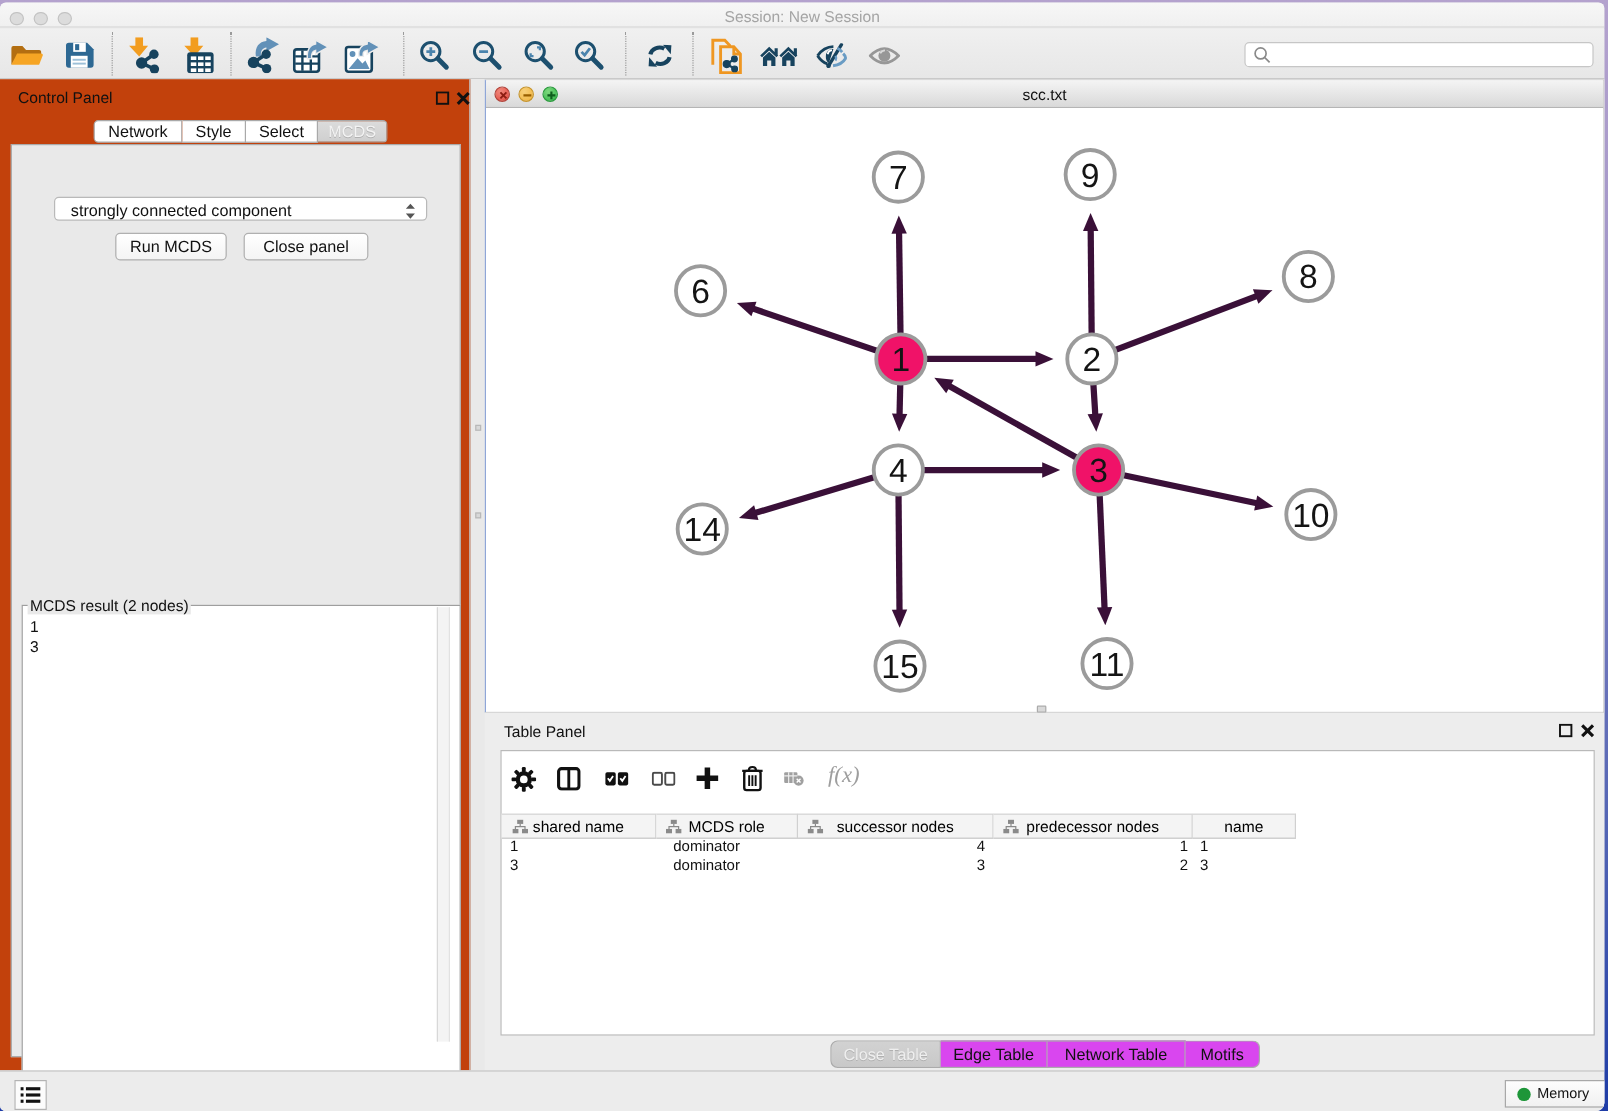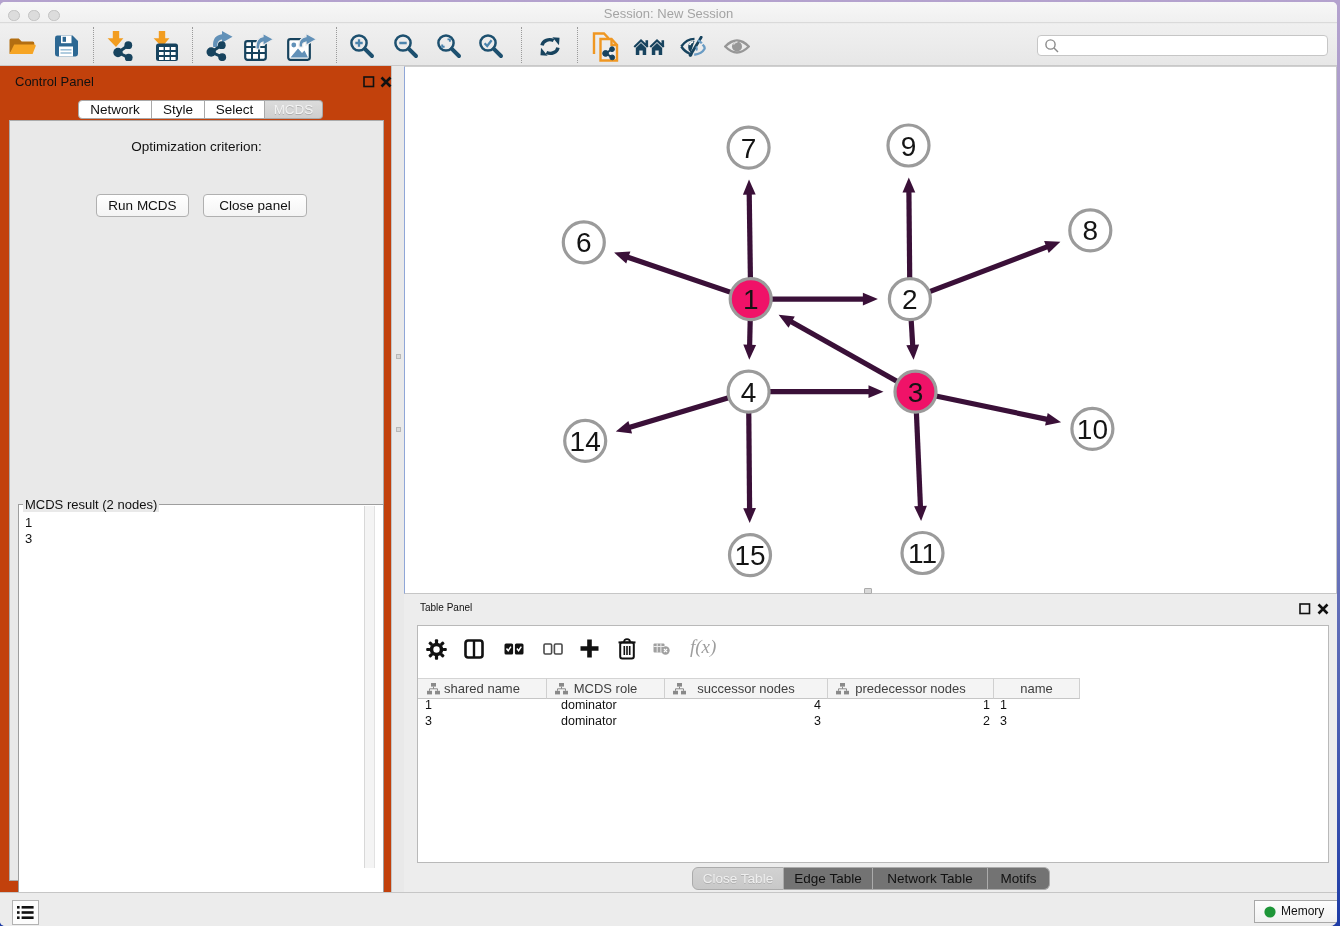--- a/index.html
+++ b/index.html
@@ -33,25 +33,25 @@
 
 #divider{position:absolute;left:393px;top:0;width:11px;height:826px;background:#e9e9e9}
 
 #scc{position:absolute;left:404px;top:0;width:933px;height:528px;border:1px solid #c6c6c6;border-left-color:#8fa6d7;border-top-color:#d0d0d0;background:#fff}
 #scctb{position:absolute;left:0;top:0;width:100%;height:23px;background:linear-gradient(#f4f4f4,#d9d9d9);border-bottom:1px solid #b5b5b5}
 #scctitle{position:absolute;left:0;top:0;width:100%;height:23px;line-height:24px;text-align:center;font-size:13px;color:#111}
 .mac{position:absolute;top:5px;width:13px;height:13px;border-radius:50%}
 #canvas{position:absolute;left:0;top:24px;width:931px;height:502px;background:#fff}
 
 #tp{position:absolute;left:404px;top:528px;width:933px;height:298px;background:#ededed}
-#tptitle{position:absolute;left:16px;top:8px;font-size:10px;color:#111}
+#tptitle{position:absolute;left:16px;top:8px;font-size:13px;color:#111}
 #tbox{position:absolute;left:13px;top:31px;width:912px;height:238px;border:1px solid #b9b9b9;background:#fff}
-.th{position:absolute;top:52px;height:21px;background:#f4f4f4;border-top:1px solid #d4d4d4;border-bottom:1px solid #c6c6c6;border-right:1px solid #d0d0d0;font-size:13px;color:#404040;text-align:center;line-height:20px}
+.th{position:absolute;top:52px;height:21px;background:#f4f4f4;border-top:1px solid #d4d4d4;border-bottom:1px solid #c6c6c6;border-right:1px solid #d0d0d0;font-size:13px;color:#000000;text-align:center;line-height:20px}
 .td{position:absolute;height:16px;font-size:12.5px;color:#111;line-height:16px}
-.btab{border:1px solid #ababab;border-left:none;background:#737373;text-align:center;line-height:21px;height:23px;font-size:13.5px;color:#111}
+.btab{border:1px solid #ababab;border-left:none;background:#d946ef;text-align:center;line-height:21px;height:23px;font-size:13.5px;color:#111}
 
 #status{position:absolute;left:0;top:890px;width:1337px;height:34px;background:#ececec;border-top:1px solid #c6c6c6}
 #membtn{position:absolute;left:1254px;top:7px;width:94px;height:23px;background:linear-gradient(#fdfdfd,#f1f1f1);border:1px solid #a8a8a8;color:#111;line-height:21px;text-align:left;padding-left:26px;font-size:12px}
 #listbtn{position:absolute;left:12px;top:7px;width:27px;height:25px;background:#fcfcfc;border:1px solid #b3b3b3}
 </style></head><body>
 <div id="win">
 <div id="titlebar">
 <div class="tl" style="left:8px"></div>
       <div class="tl" style="left:28px"></div>
       <div class="tl" style="left:48px"></div>
@@ -230,35 +230,51 @@
 <svg class="abs" style="left:380px;top:10px" width="12" height="12" viewBox="0 0 12 12">
           <path d="M1.5 1.5 L10.5 10.5 M10.5 1.5 L1.5 10.5" stroke="#111" stroke-width="2.6"></path>
         </svg>
 <div class="tabrow" style="left:78px;top:34px">
 <div class="tab first" style="width:74px">Network</div>
 <div class="tab" style="width:53px">Style</div>
 <div class="tab" style="width:60px">Select</div>
 <div class="tab last sel" style="width:58px">MCDS</div>
 </div>
 <div id="cpbody">
-<div id="optlabel">Optimization criterion:</div>
+<div id="combo">strongly connected component
+<svg style="position:absolute;right:8px;top:3px" width="10" height="16" viewBox="0 0 10 16">
+              <path d="M1.2 6 L5 1.8 L8.8 6 z M1.2 10 L5 14.2 L8.8 10 z" fill="#555"></path>
+            </svg>
+</div>
 <div class="btn" style="left:86px;top:73px;width:93px">Run MCDS</div>
 <div class="btn" style="left:193px;top:73px;width:104px">Close panel</div>
 <div id="fs">
 <div id="fsleg">MCDS result (2 nodes)</div>
 <div id="fstext">1<br>3</div>
 <div id="fsscroll"></div>
 </div>
 </div>
 </div>
 <div id="divider">
         <div class="abs" style="left:3px;top:288px;width:5px;height:5px;background:#d8d8d8;border:1px solid #b8b8b8"></div>
         <div class="abs" style="left:3px;top:361px;width:5px;height:5px;background:#d8d8d8;border:1px solid #b8b8b8"></div>
       </div>
 <div id="scc">
+<div id="scctb">
+<div id="scctitle">scc.txt</div>
+<div class="mac" style="left:7px;background:radial-gradient(circle at 35% 30%,#f08a7e,#e2463b);border:1px solid #b2453c"><svg width="13" height="13" viewBox="0 0 13 13">
+              <path d="M4 4 L9 9 M9 4 L4 9" stroke="#8c1d12" stroke-width="1.6"></path>
+            </svg></div>
+<div class="mac" style="left:27px;background:radial-gradient(circle at 35% 30%,#f8d07a,#f0b33c);border:1px solid #c7952d"><svg width="13" height="13" viewBox="0 0 13 13">
+              <path d="M3.2 6.5 h6.6" stroke="#985f00" stroke-width="1.8"></path>
+            </svg></div>
+<div class="mac" style="left:47px;background:radial-gradient(circle at 35% 30%,#7ed87e,#2eb345);border:1px solid #2a9a3d"><svg width="13" height="13" viewBox="0 0 13 13">
+              <path d="M3.2 6.5 h6.6 M6.5 3.2 v6.6" stroke="#0e5e1c" stroke-width="1.8"></path>
+            </svg></div>
+</div>
 <div id="canvas">
 <svg width="931" height="502" viewBox="0 0 931 502" style="position:relative;left:-1px;top:-1px">
 <g stroke="#3a1038" stroke-width="5.2">
 <line x1="346.7" y1="209.1" x2="345.2" y2="102.6"></line>
 <line x1="346.7" y1="209.1" x2="222.4" y2="166.8"></line>
 <line x1="346.7" y1="209.1" x2="460.9" y2="209.1"></line>
 <line x1="346.7" y1="209.1" x2="345.6" y2="256.7"></line>
 <line x1="505.9" y1="209.1" x2="504.9" y2="100.5"></line>
 <line x1="505.9" y1="209.1" x2="644.2" y2="156.4"></line>
 <line x1="505.9" y1="209.1" x2="508.8" y2="256.8"></line>

